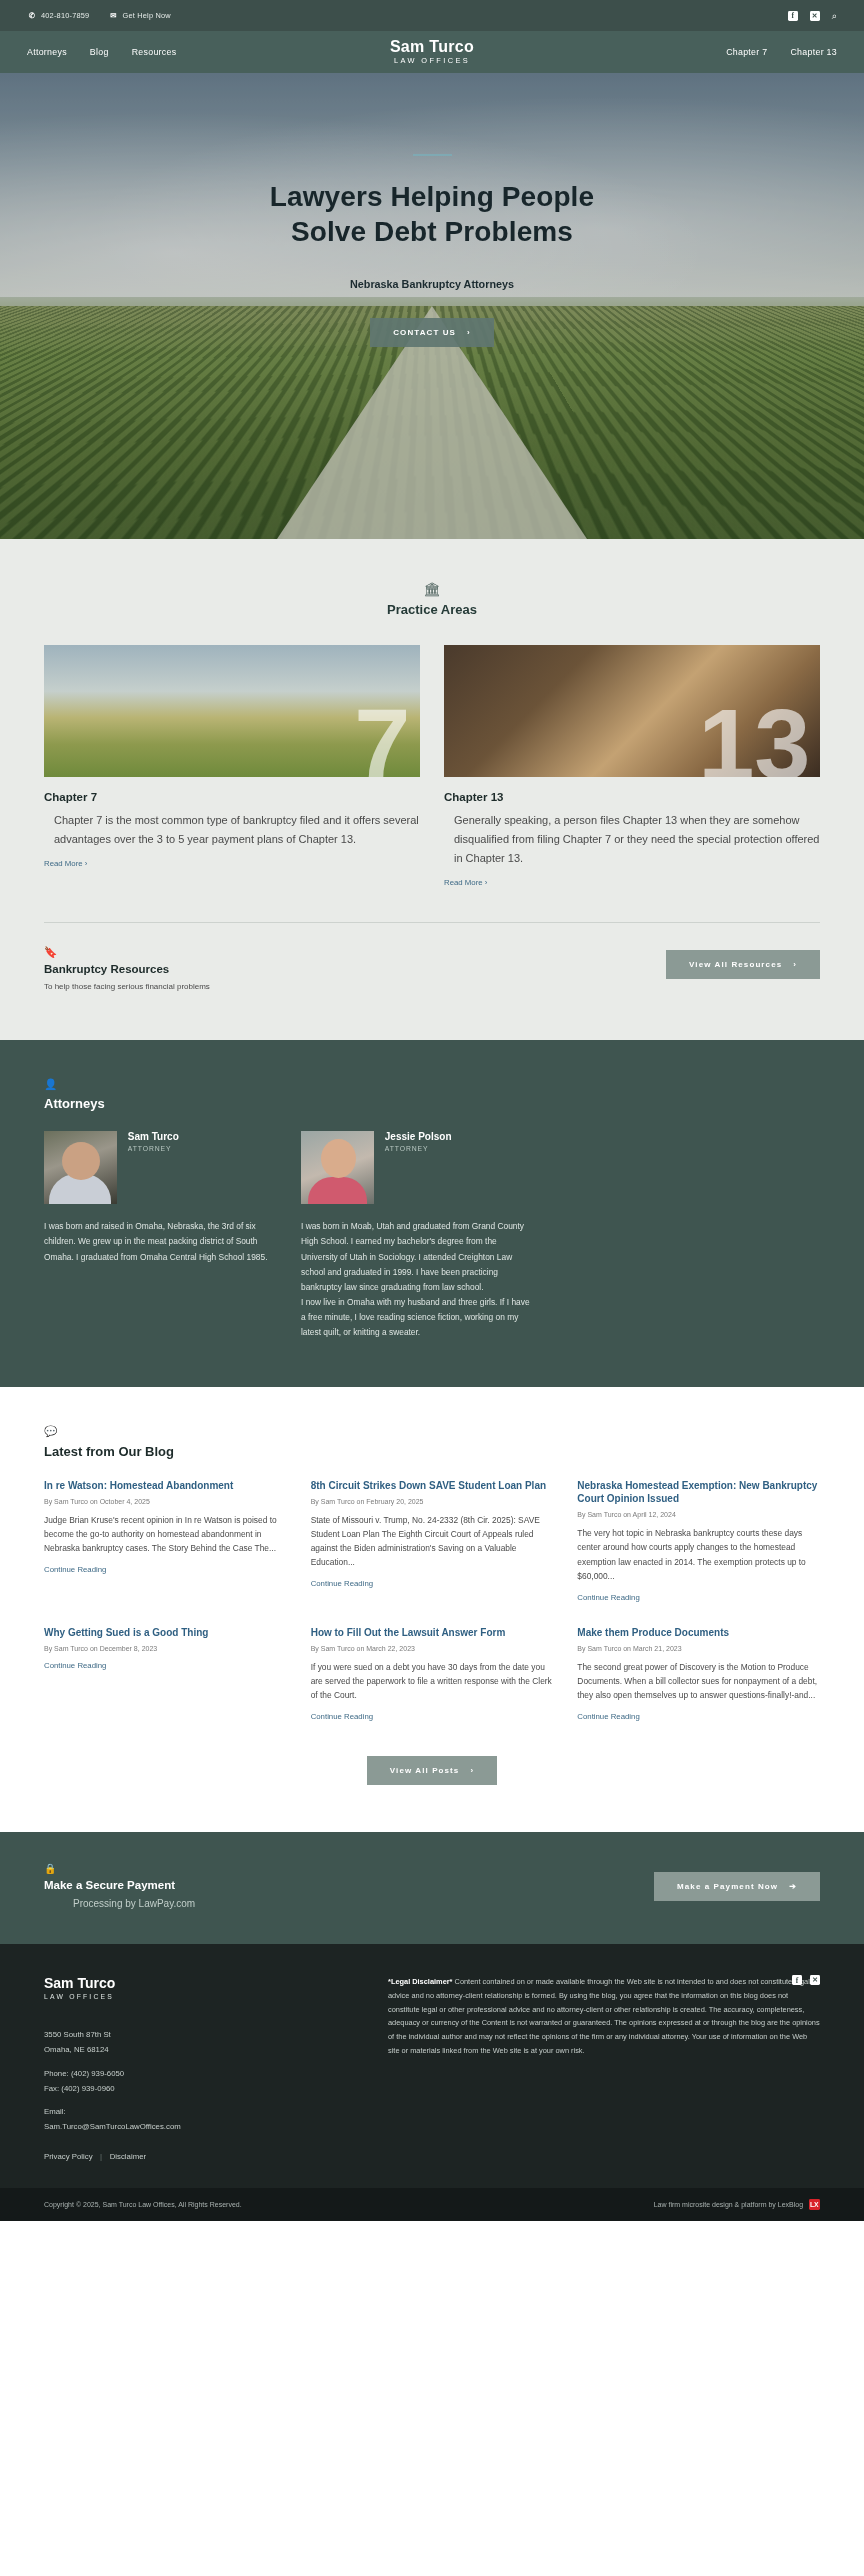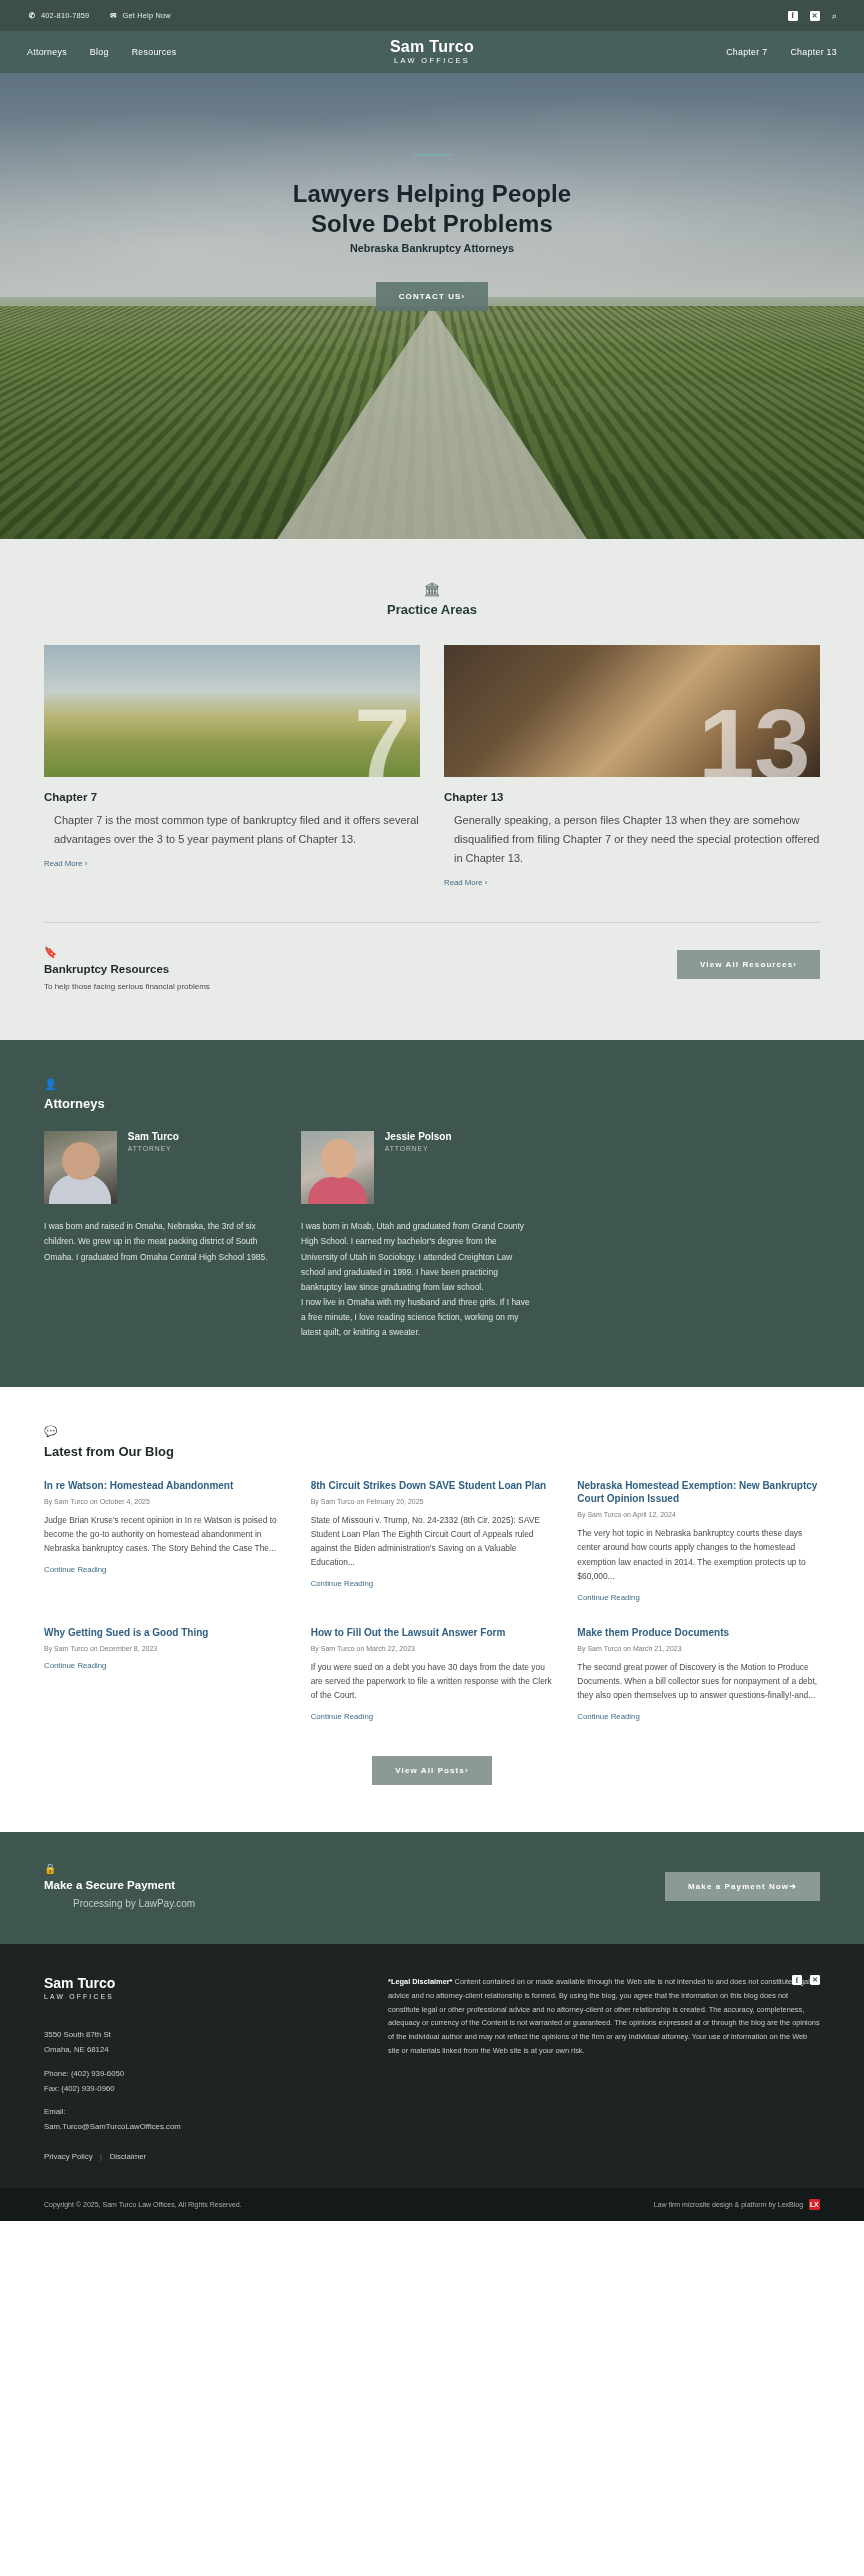--- a/index.html
+++ b/index.html
@@ -82,24 +82,24 @@
     width: 0; height: 0;
     border-left: 155px solid transparent;
     border-right: 155px solid transparent;
     border-bottom: 233px solid rgba(226,226,210,.78);
   }
   .hero .overlay { position: absolute; inset: 0; background: rgba(20,30,28,.18); }
   .hero-content {
     position: relative; z-index: 3; text-align: center; padding-top: 81px; color: #1d2b2a;
   }
   .hero .rule { width: 39px; height: 2px; background: #7fa9b3; margin: 0 auto 23px; }
-  .hero h1 { font-size: 24px; line-height: 1.25; font-weight: bold; color: #18262b; letter-spacing: 0.1px; }
-  .hero .sub { margin-top: 3px; font-size: 10.8px; font-weight: bold; color: #1b2b30; }
+  .hero h1 { font-size: 28px; line-height: 1.25; font-weight: bold; color: #18262b; letter-spacing: 0.1px; }
+  .hero .sub { margin-top: 29px; font-size: 10.8px; font-weight: bold; color: #1b2b30; }
   .btn {
-    display: inline-flex; align-items: center; gap: 0; justify-content: center;
+    display: inline-flex; align-items: center; gap: 11px; justify-content: center;
     background: #6e8580; color: #fff; font-size: 8px; letter-spacing: 1.1px;
     padding: 10px 23px; font-weight: bold; border: none; cursor: pointer;
   }
   .hero .btn { margin-top: 28px; background: rgba(96,118,113,.92); }
 
   
   .practice { background: #e9ebe8; padding: 42px 0 49px; }
   .wrap { width: 776px; margin: 0 auto; }
   .sec-head-center { text-align: center; margin-bottom: 28px; }
   .sec-head-center .glyph { font-size: 13.5px; color: #3f5550; display: block; margin-bottom: 5.4px; }

